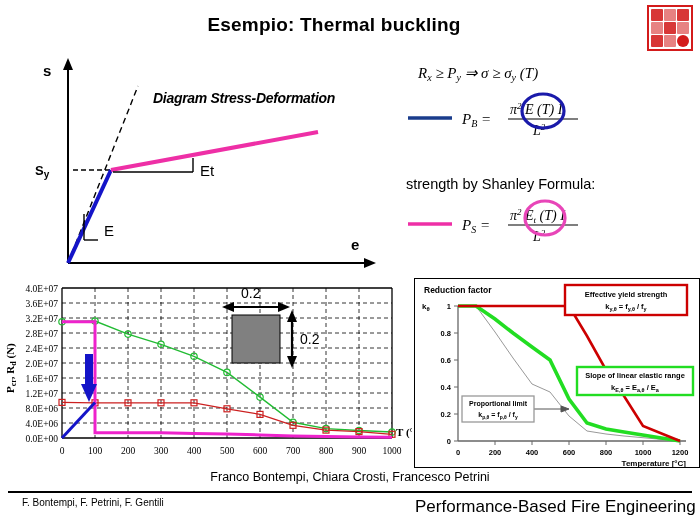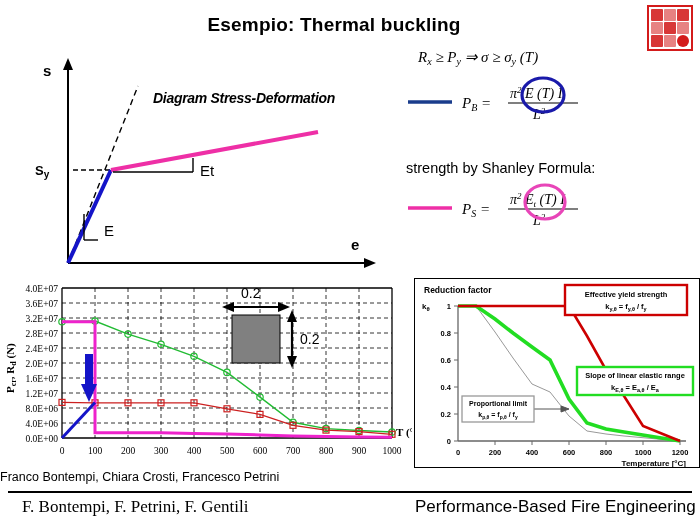--- a/index.html
+++ b/index.html
@@ -42,39 +42,39 @@
   }
   #seal .g.b { opacity:.55; }
   #seal .dot {
     background:#d31b1b; border-radius:50%;
   }
 
   
   #stress-diagram { left:18px; top:48px; width:380px; height:228px; }
 
   
-  #theory-col { left:400px; top:42px; width:300px; }
+  #theory-col { left:400px; top:58px; width:300px; }
   .para {
     font-size:14.5px; line-height:1.30;
     margin:10px 0 2px 6px;
   }
 
   
   #chart-left  { left:0px;   top:278px; width:412px; height:190px; }
   #chart-right { left:414px; top:278px; width:286px; height:190px; }
 
   
   #author-line {
-    left:0; top:470px; width:700px; text-align:left;
+    left:0; top:470px; width:700px; text-align:center;
     font-size:12.5px;
   }
   #footer-rule {
     left:8px; top:491px; width:684px; height:2px; background:#000;
   }
-  #footer-left  { left:22px; top:497px; font-size:17px;font-family:Liberation Serif, serif; }
+  #footer-left  { left:22px; top:497px; font-size:10px; }
   #footer-right { left:415px; top:497px; font-size:17px; }
 </style>
 </head>
 <body>
 
 <div class="abs" id="slide-title">Esempio: Thermal buckling</div>
 
 <div class="abs" id="seal">
   <div class="grid">
     <div class="g"></div>

